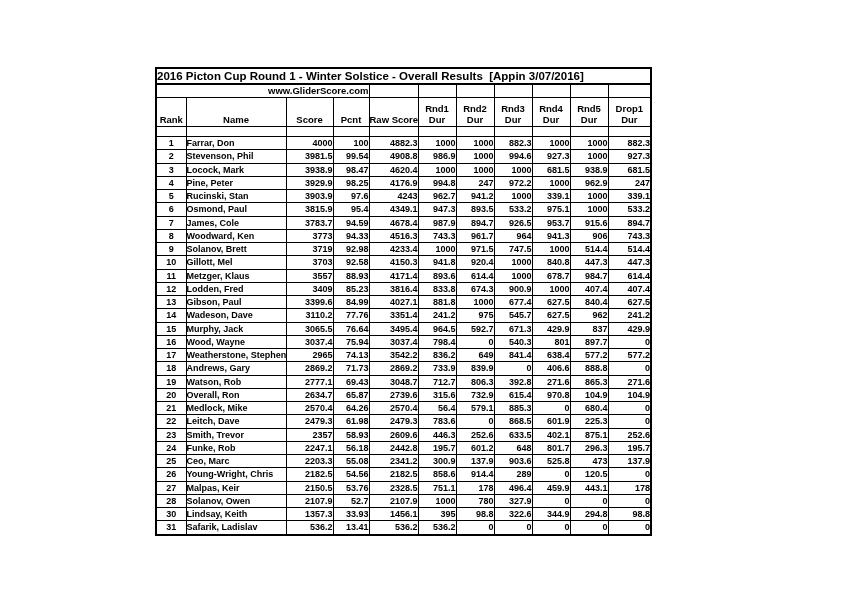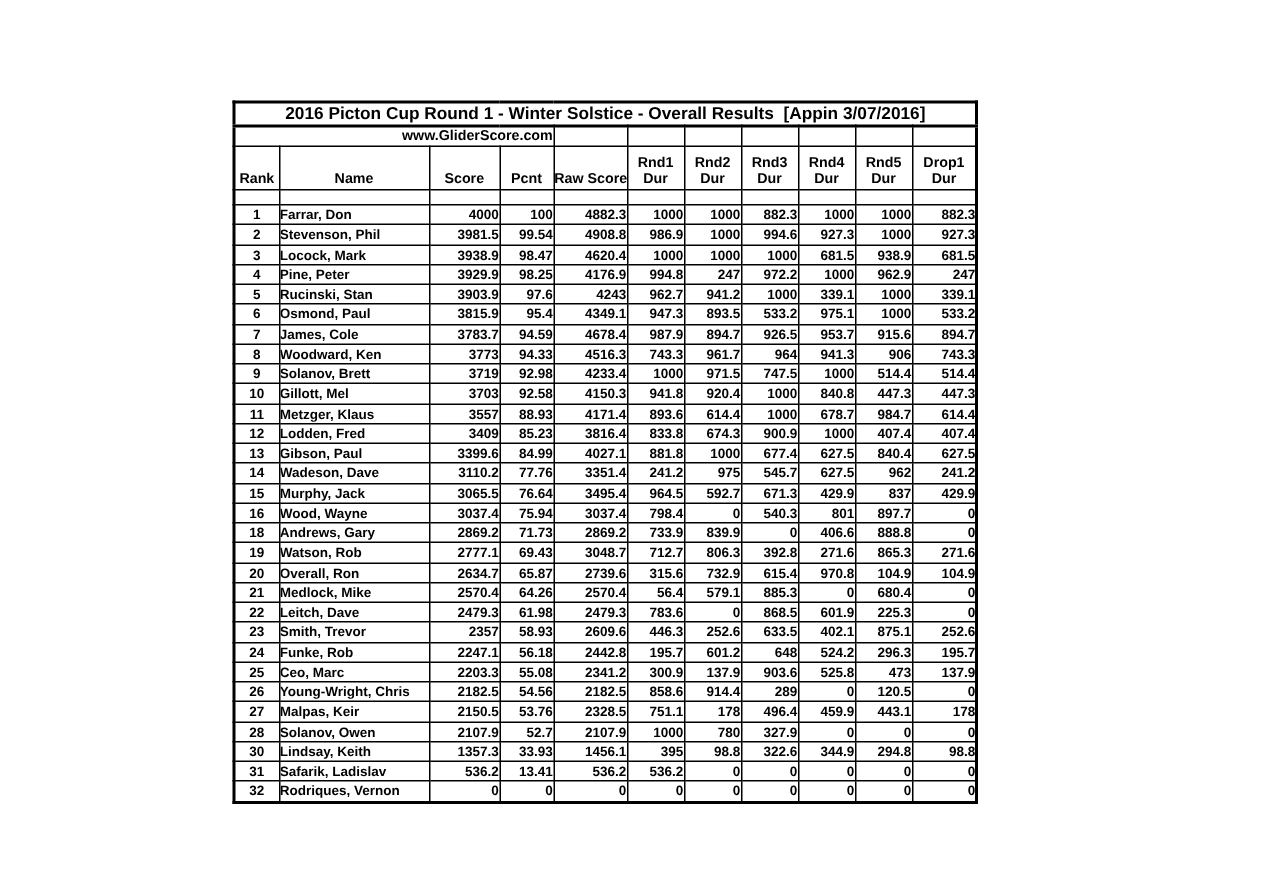--- a/index.html
+++ b/index.html
@@ -23,21 +23,20 @@
   table.results td {
     border: 1px solid #000000;
     font-weight: bold;
     color: #000000;
     overflow: hidden;
     white-space: nowrap;
     padding: 0;
   }
   tr.title-row td {
     height: 14px;
-    text-align: center;
     font-size: 11.5px;
     line-height: 14px;
     border-bottom: 2px solid #000000;
     white-space: pre;
   }
   tr.source-row td {
     height: 12px;
     font-size: 9.5px;
     line-height: 12px;
   }
@@ -353,20 +352,33 @@
           <td class="col-num">75.94</td>
           <td class="col-num">3037.4</td>
           <td class="col-num">798.4</td>
           <td class="col-num">0</td>
           <td class="col-num">540.3</td>
           <td class="col-num">801</td>
           <td class="col-num">897.7</td>
           <td class="col-num">0</td>
         </tr>
         <tr class="data-row">
+          <td class="col-rank">17</td>
+          <td class="col-name">Weatherstone, Stephen</td>
+          <td class="col-num">2965</td>
+          <td class="col-num">74.13</td>
+          <td class="col-num">3542.2</td>
+          <td class="col-num">836.2</td>
+          <td class="col-num">649</td>
+          <td class="col-num">841.4</td>
+          <td class="col-num">638.4</td>
+          <td class="col-num">577.2</td>
+          <td class="col-num">577.2</td>
+        </tr>
+        <tr class="data-row">
           <td class="col-rank">18</td>
           <td class="col-name">Andrews, Gary</td>
           <td class="col-num">2869.2</td>
           <td class="col-num">71.73</td>
           <td class="col-num">2869.2</td>
           <td class="col-num">733.9</td>
           <td class="col-num">839.9</td>
           <td class="col-num">0</td>
           <td class="col-num">406.6</td>
           <td class="col-num">888.8</td>
@@ -439,21 +451,21 @@
         </tr>
         <tr class="data-row">
           <td class="col-rank">24</td>
           <td class="col-name">Funke, Rob</td>
           <td class="col-num">2247.1</td>
           <td class="col-num">56.18</td>
           <td class="col-num">2442.8</td>
           <td class="col-num">195.7</td>
           <td class="col-num">601.2</td>
           <td class="col-num">648</td>
-          <td class="col-num">524.2</td>
+          <td class="col-num">801.7</td>
           <td class="col-num">296.3</td>
           <td class="col-num">195.7</td>
         </tr>
         <tr class="data-row">
           <td class="col-rank">25</td>
           <td class="col-name">Ceo, Marc</td>
           <td class="col-num">2203.3</td>
           <td class="col-num">55.08</td>
           <td class="col-num">2341.2</td>
           <td class="col-num">300.9</td>
@@ -521,28 +533,15 @@
           <td class="col-num">536.2</td>
           <td class="col-num">13.41</td>
           <td class="col-num">536.2</td>
           <td class="col-num">536.2</td>
           <td class="col-num">0</td>
           <td class="col-num">0</td>
           <td class="col-num">0</td>
           <td class="col-num">0</td>
           <td class="col-num">0</td>
         </tr>
-        <tr class="data-row">
-          <td class="col-rank">32</td>
-          <td class="col-name">Rodriques, Vernon</td>
-          <td class="col-num">0</td>
-          <td class="col-num">0</td>
-          <td class="col-num">0</td>
-          <td class="col-num">0</td>
-          <td class="col-num">0</td>
-          <td class="col-num">0</td>
-          <td class="col-num">0</td>
-          <td class="col-num">0</td>
-          <td class="col-num">0</td>
-        </tr>
       </tbody>
   </table>
 </div>
 
 </body></html>

